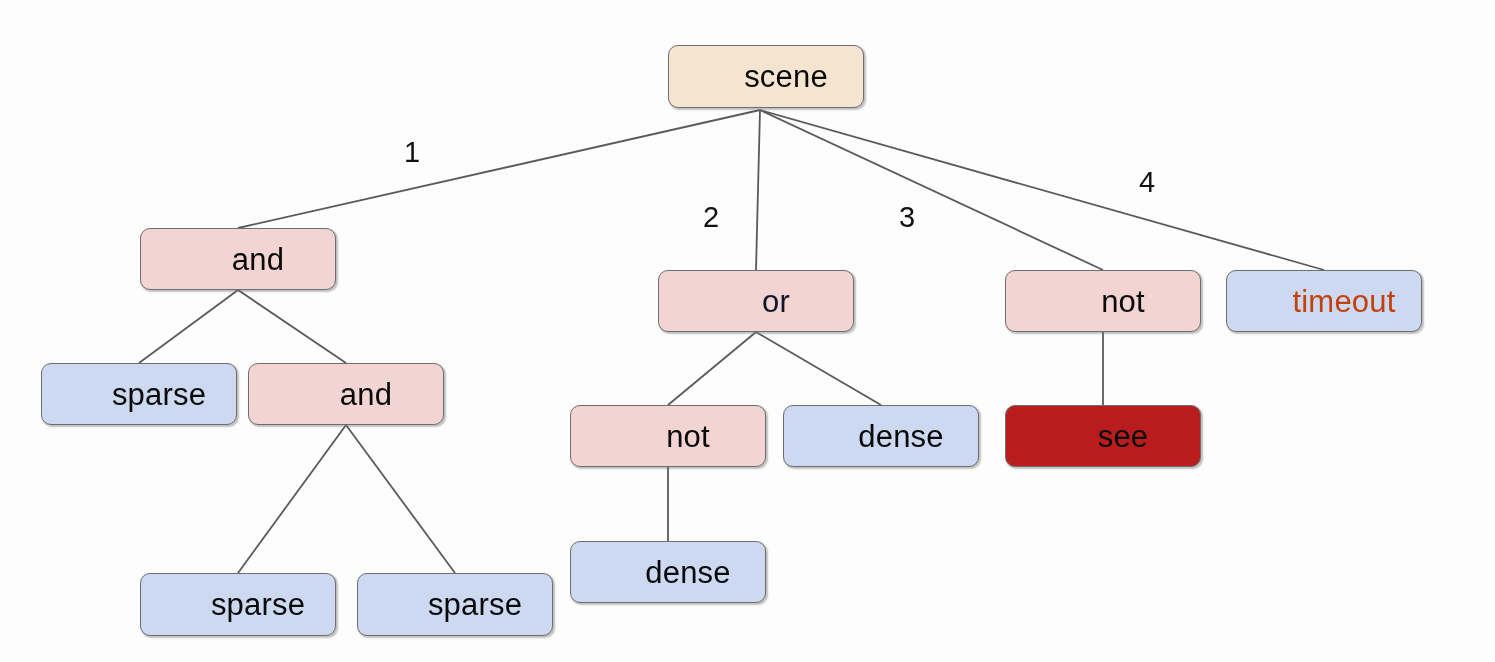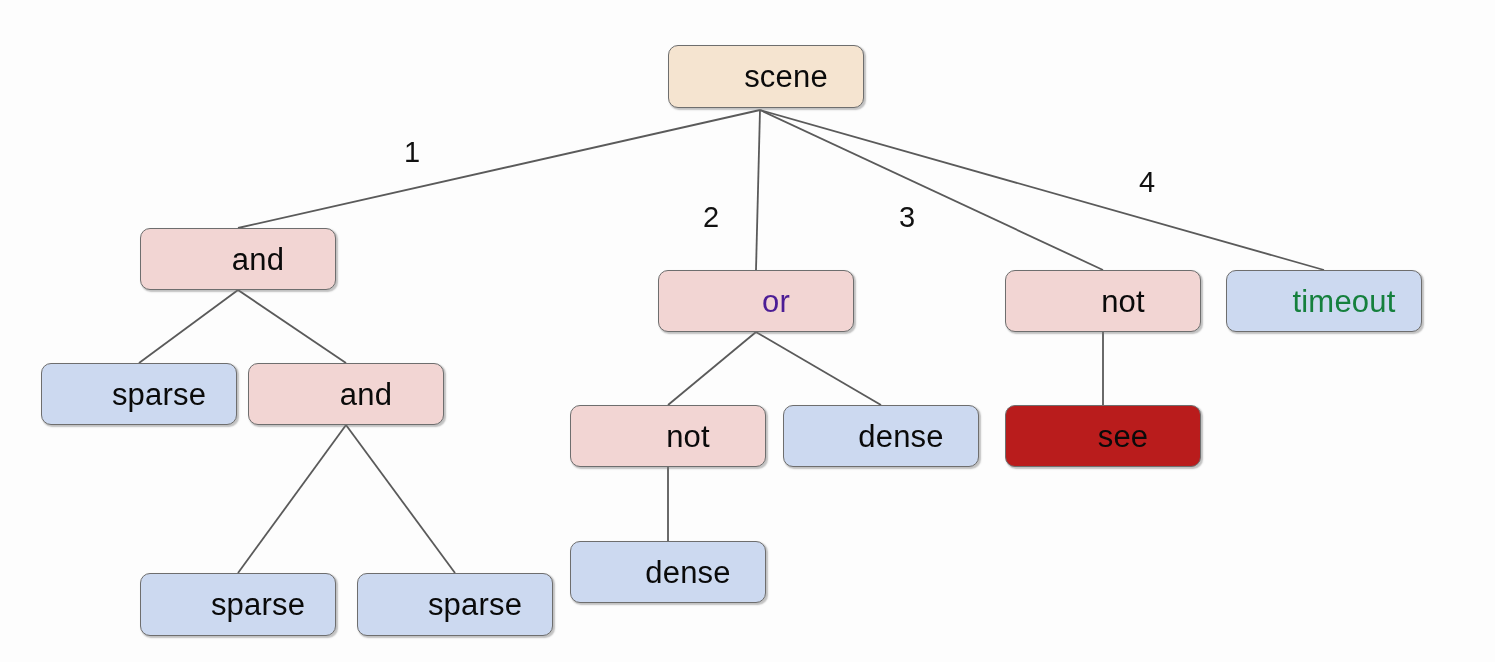--- a/index.html
+++ b/index.html
@@ -82,39 +82,39 @@
       <div class="node" style="left: 248px; top: 363px; width: 196px; height: 62px; background: rgb(242, 213, 211); border-color: rgb(110, 110, 110);">
         <span class="node-label" style="color: rgb(10, 10, 10);">and</span>
       </div>
       <div class="node" style="left: 140px; top: 573px; width: 196px; height: 63px; background: rgb(204, 217, 240); border-color: rgb(110, 110, 110);">
         <span class="node-label" style="color: rgb(10, 10, 10);">sparse</span>
       </div>
       <div class="node" style="left: 357px; top: 573px; width: 196px; height: 63px; background: rgb(204, 217, 240); border-color: rgb(110, 110, 110);">
         <span class="node-label" style="color: rgb(10, 10, 10);">sparse</span>
       </div>
       <div class="node" style="left: 658px; top: 270px; width: 196px; height: 62px; background: rgb(242, 213, 211); border-color: rgb(110, 110, 110);">
-        <span class="node-label" style="color: #4c1d95;">or</span>
+        <span class="node-label" style="color: #0f172a;">or</span>
       </div>
       <div class="node" style="left: 570px; top: 405px; width: 196px; height: 62px; background: rgb(242, 213, 211); border-color: rgb(110, 110, 110);">
         <span class="node-label" style="color: rgb(10, 10, 10);">not</span>
       </div>
       <div class="node" style="left: 783px; top: 405px; width: 196px; height: 62px; background: rgb(204, 217, 240); border-color: rgb(110, 110, 110);">
         <span class="node-label" style="color: rgb(10, 10, 10);">dense</span>
       </div>
       <div class="node" style="left: 570px; top: 541px; width: 196px; height: 62px; background: rgb(204, 217, 240); border-color: rgb(110, 110, 110);">
         <span class="node-label" style="color: rgb(10, 10, 10);">dense</span>
       </div>
       <div class="node" style="left: 1005px; top: 270px; width: 196px; height: 62px; background: rgb(242, 213, 211); border-color: rgb(110, 110, 110);">
         <span class="node-label" style="color: rgb(10, 10, 10);">not</span>
       </div>
       <div class="node" style="left: 1005px; top: 405px; width: 196px; height: 62px; background: #b91c1c; border-color: rgb(110, 110, 110);">
         <span class="node-label" style="color: rgb(10, 10, 10);">see</span>
       </div>
       <div class="node" style="left: 1226px; top: 270px; width: 196px; height: 62px; background: rgb(204, 217, 240); border-color: rgb(110, 110, 110);">
-        <span class="node-label" style="color: #15803d;">timeout</span>
+        <span class="node-label" style="color: #c2410c;">timeout</span>
       </div>
     </div>
 
   <div id="label-layer">
       <div class="edge-label" style="left: 404px; top: 138px;">1</div>
       <div class="edge-label" style="left: 703px; top: 203px;">2</div>
       <div class="edge-label" style="left: 899px; top: 203px;">3</div>
       <div class="edge-label" style="left: 1139px; top: 168px;">4</div>
     </div>
 

